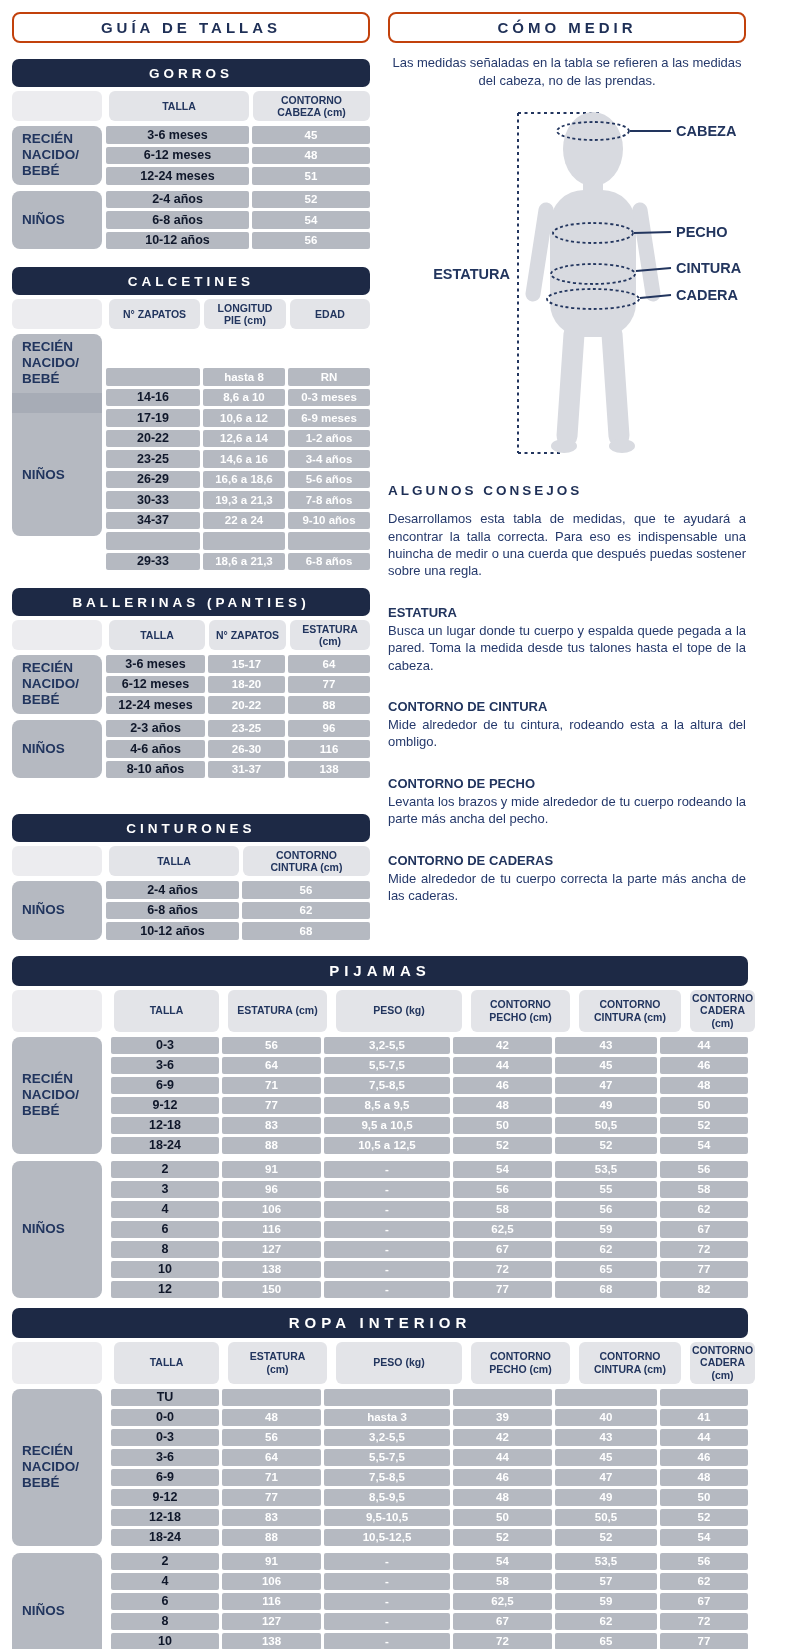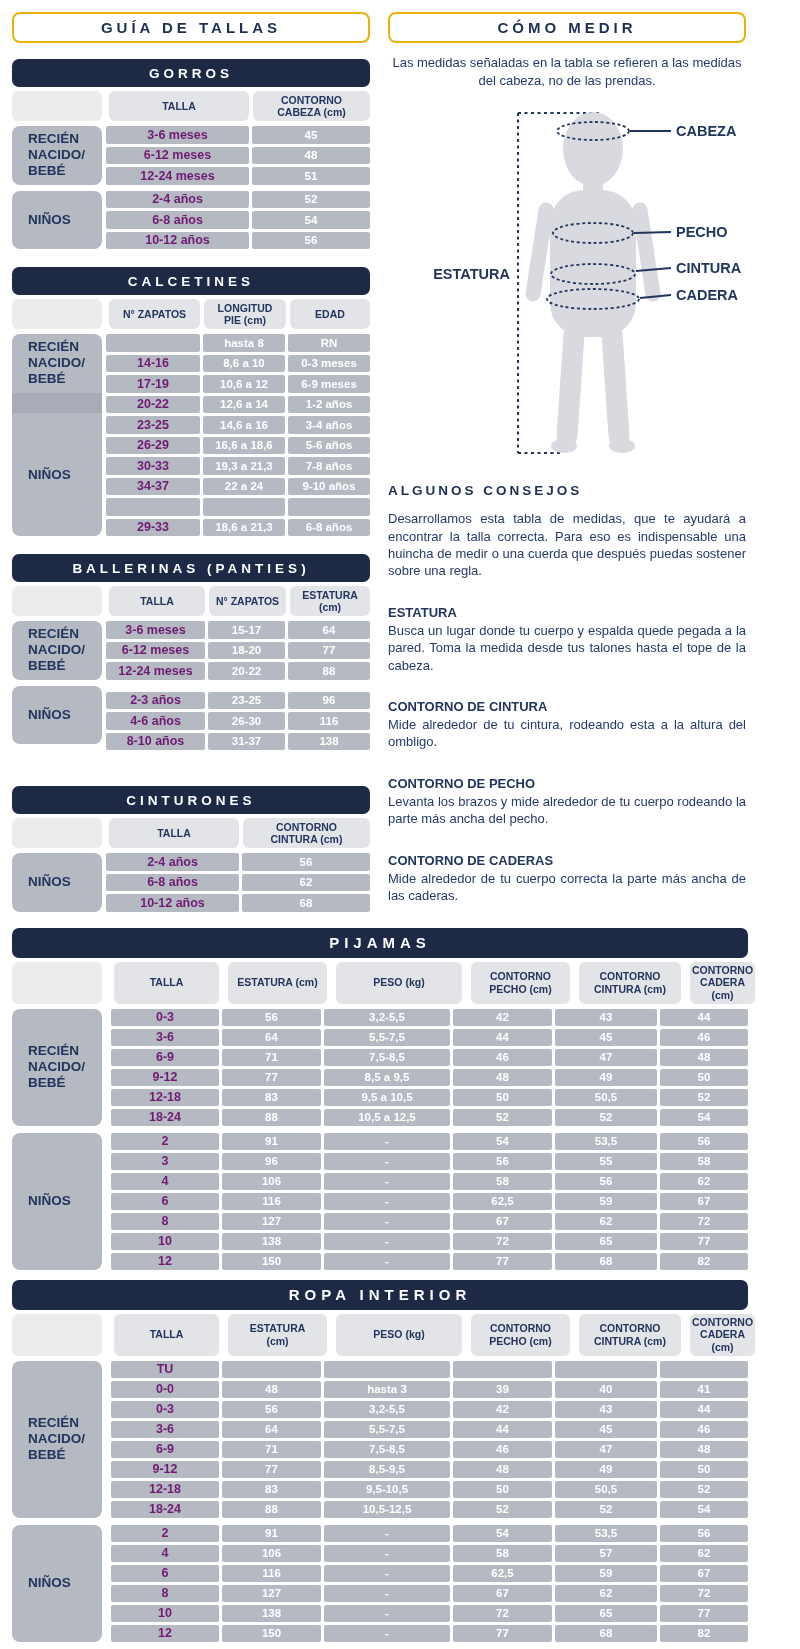--- a/index.html
+++ b/index.html
@@ -8,21 +8,21 @@
     width:800px; min-height:1649px;
     font-family:"Liberation Sans", "DejaVu Sans", sans-serif;
     color:#233760;
   }
   .page { width:748px; padding:12px 0 0 12px; }
   .topgrid { display:flex; gap:18px; }
   .leftcol, .rightcol { width:358px; flex:0 0 358px; }
 
   
   .outline-title {
-    border:2px solid #eab308; border-radius:8px; height:31px;
+    border:2px solid #c2410c; border-radius:8px; height:31px;
     display:flex; align-items:center; justify-content:center;
     font-size:15px; font-weight:bold; letter-spacing:4px; color:#1e2f56;
     background:#fff;
   }
 
   
   .sizetable { margin-top:16px; }
   .sizetable.small { --lblw:90px; --rh:17.5px; --rg:3px; --gg:6px; --lgap:4px; --hh:30px; --bh:28px; }
   .sizetable.big   { --lblw:90px; --rh:17px;   --rg:3px; --gg:7px; --lgap:9px; --hh:42px; --bh:30px; }
   .tbar {
@@ -43,30 +43,30 @@
     text-align:center; font-size:10.5px; font-weight:bold; color:#22355e;
     white-space:pre-line; line-height:1.15; padding:2px;
     margin-left:3px;
   }
   .thead .thcell:first-of-type { margin-left:0; }
   .tbody2 { display:flex; gap:var(--lgap); }
   .lcol { width:var(--lblw); flex:0 0 var(--lblw); }
   .lblk {
     background:#b5b9c1; border-radius:8px; color:#21355e;
     font-weight:bold; font-size:13.5px; line-height:1.18;
-    display:flex; align-items:center; padding-left:16px;
+    display:flex; align-items:center; padding-left:10px;
   }
   .lblk.shade { background:#a7acb6; }
   .dcol { flex:1; }
   .tgrid { display:grid; column-gap:3px; row-gap:var(--rg); grid-auto-rows:var(--rh); }
   .tcell {
     background:#b5b9c1; border-radius:2px;
     display:flex; align-items:center; justify-content:center;
   }
-  .tcell.cfirst { color:#701a75; font-weight:bold; font-size:12.5px; }
+  .tcell.cfirst { color:#0f172a; font-weight:bold; font-size:12.5px; }
   .tcell.cval   { color:#fff;    font-weight:bold; font-size:11.5px; }
 
   
   .intro {
     margin-top:11px; text-align:center; font-size:13px; line-height:1.35; color:#25396b;
     padding:0 4px;
   }
   .diagram { display:block; margin-top:13px; }
   .consejos-title {
     margin-top:19px; font-size:13.5px; font-weight:bold;
@@ -129,21 +129,21 @@
 PIE (cm)</div>
             <div class="thcell">EDAD</div>
           </div>
           <div class="tbody2">
             <div class="lcol">
               <div class="lblk" style="border-radius: 8px 8px 0px 0px; height: 58.5px;">RECIÉN NACIDO/ BEBÉ</div>
               <div class="lblk shade" style="margin-top: 0px; border-radius: 0px; height: 20.5px;"></div>
               <div class="lblk" style="margin-top: 0px; border-radius: 0px 0px 8px 8px; height: 123px;">NIÑOS</div>
             </div>
             <div class="dcol">
-              <div class="tgrid" style="grid-template-columns: 94px 82px 1fr;">
+              <div class="tgrid" style="grid-template-columns: 94px 82px 1fr; margin-top: 34px;">
                 <div class="tcell cfirst"></div>
                 <div class="tcell cval">hasta 8</div>
                 <div class="tcell cval">RN</div>
                 <div class="tcell cfirst">14-16</div>
                 <div class="tcell cval">8,6 a 10</div>
                 <div class="tcell cval">0-3 meses</div>
                 <div class="tcell cfirst">17-19</div>
                 <div class="tcell cval">10,6 a 12</div>
                 <div class="tcell cval">6-9 meses</div>
                 <div class="tcell cfirst">20-22</div>
@@ -190,21 +190,21 @@
                 <div class="tcell cfirst">3-6 meses</div>
                 <div class="tcell cval">15-17</div>
                 <div class="tcell cval">64</div>
                 <div class="tcell cfirst">6-12 meses</div>
                 <div class="tcell cval">18-20</div>
                 <div class="tcell cval">77</div>
                 <div class="tcell cfirst">12-24 meses</div>
                 <div class="tcell cval">20-22</div>
                 <div class="tcell cval">88</div>
               </div>
-              <div class="tgrid" style="grid-template-columns: 99px 77px 1fr; margin-top: 12px; border-radius: 25px;">
+              <div class="tgrid" style="grid-template-columns: 99px 77px 1fr; margin-top: 6px; border-radius: 25px;">
                 <div class="tcell cfirst">2-3 años</div>
                 <div class="tcell cval">23-25</div>
                 <div class="tcell cval">96</div>
                 <div class="tcell cfirst">4-6 años</div>
                 <div class="tcell cval">26-30</div>
                 <div class="tcell cval">116</div>
                 <div class="tcell cfirst">8-10 años</div>
                 <div class="tcell cval">31-37</div>
                 <div class="tcell cval">138</div>
               </div>

